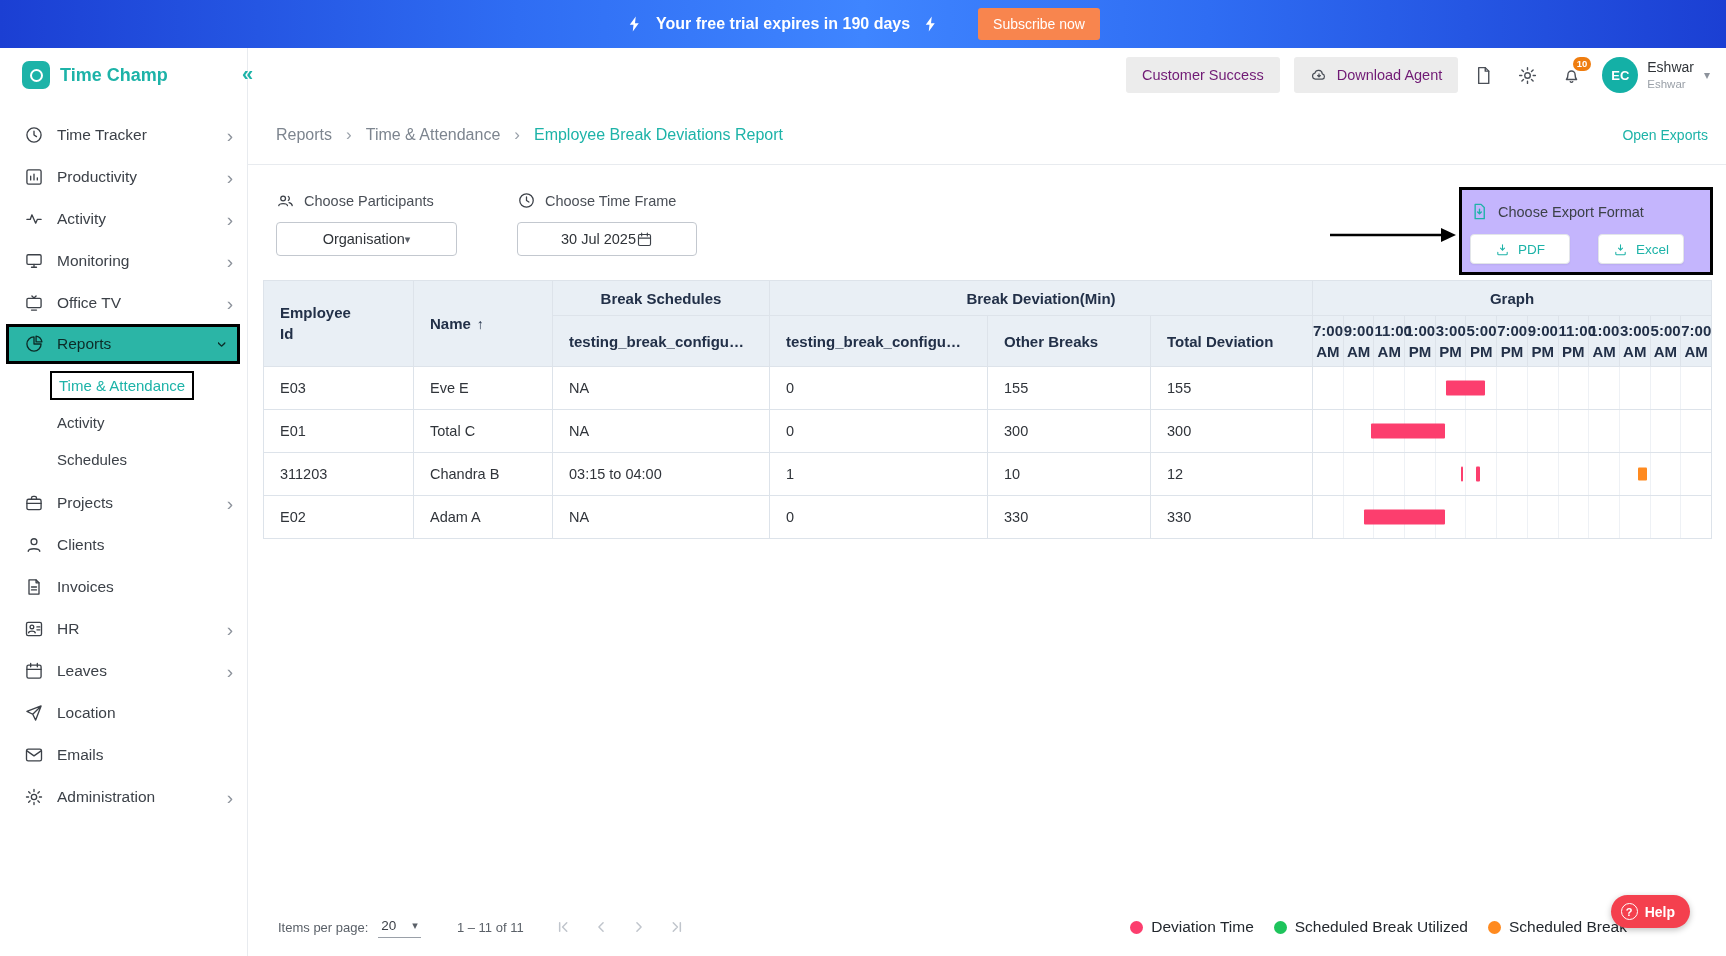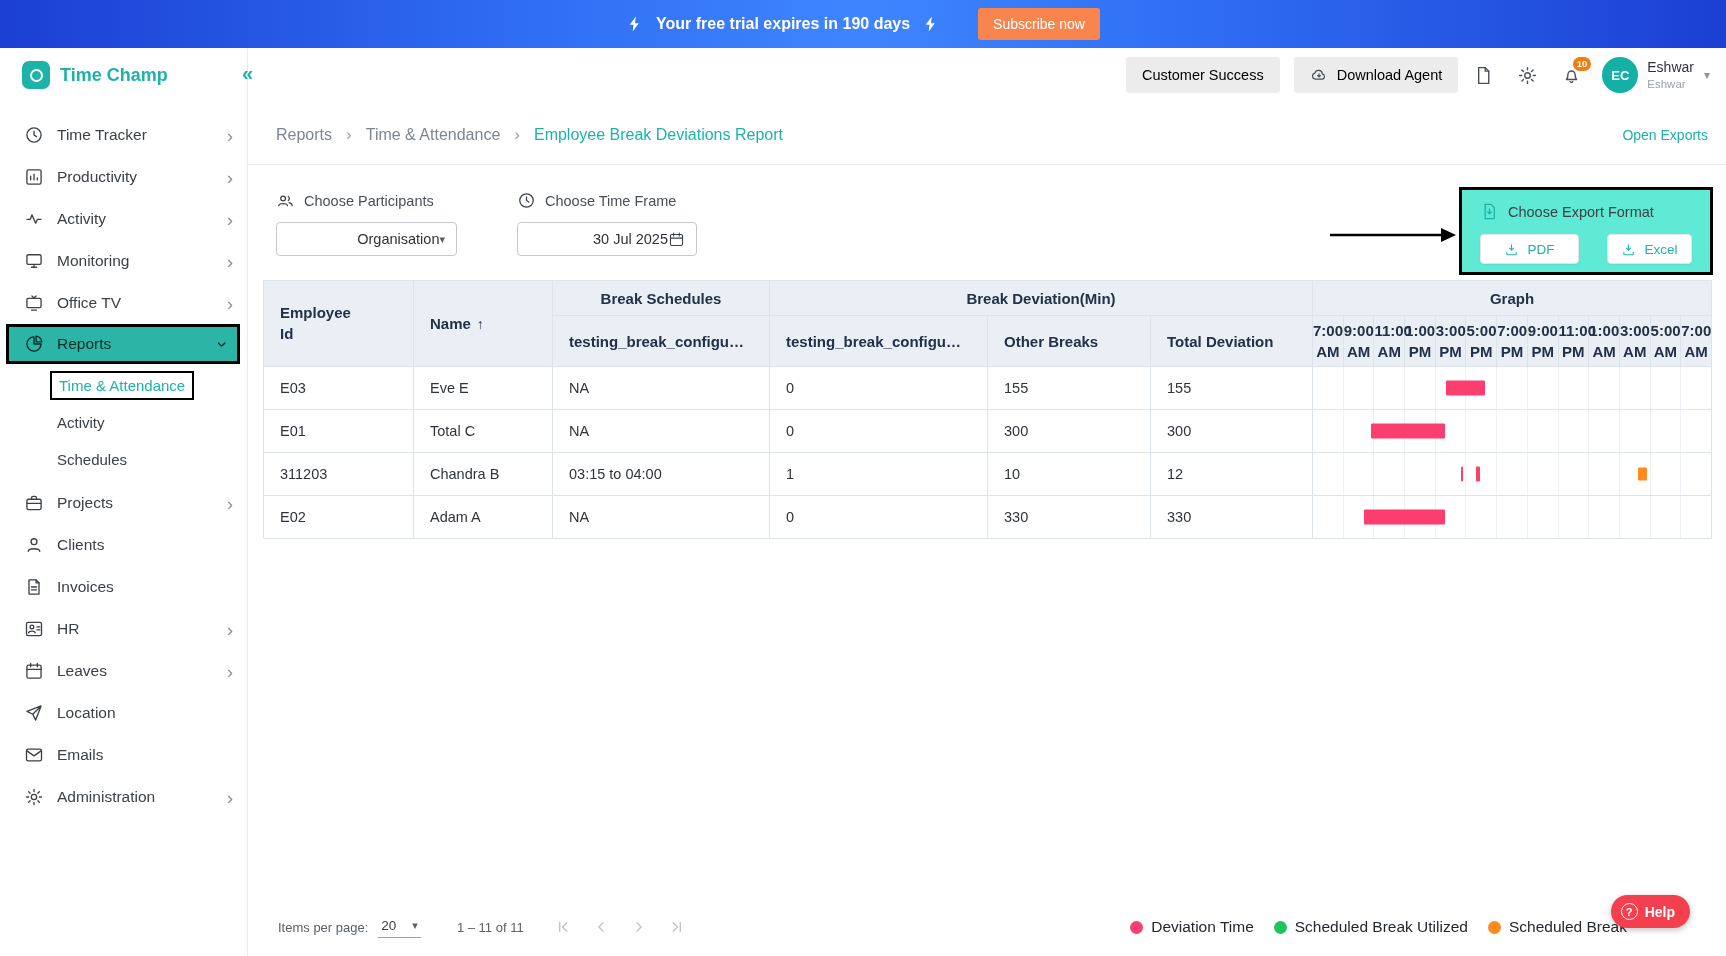--- a/index.html
+++ b/index.html
@@ -42,21 +42,21 @@
   .submenu { padding:3px 0 4px; }
   .submenu-item { height:37px; display:flex; align-items:center; padding-left:57px;
     font-size:15px; color:#3c4148; cursor:pointer; }
   .submenu-item.active { padding-left:50px; }
   .submenu-box { border:2.5px solid #000; padding:4px 7px; color:#1db3a8; font-weight:500; }
 
   
   .topbar { position:absolute; top:44px; left:248px; right:0; height:62px; background:#fff;
     display:flex; align-items:center; justify-content:flex-end; padding-right:16px; }
   .topbar-btn { background:#ececec; border:none; border-radius:3px; height:36px; padding:6px 16px;
-    font-size:14.5px; color:#000000; display:flex; align-items:center; gap:9px; cursor:pointer;
+    font-size:14.5px; color:#701a75; display:flex; align-items:center; gap:9px; cursor:pointer;
     font-family:inherit; margin-left:14px; }
   .topbar-btn .stroke-ic { stroke:#4b5058; }
   .icon-btn { width:38px; height:38px; display:flex; align-items:center; justify-content:center;
     background:none; border:none; cursor:pointer; position:relative; margin-left:6px; }
   .icon-btn svg { width:21px; height:21px; }
   .icon-btn .stroke-ic { stroke:#4b5058; }
   .nbadge { position:absolute; top:1px; right:-1px; background:#ef7d10; color:#fff;
     font-size:9.5px; font-weight:700; border-radius:8px; padding:2px 4px; line-height:1; }
   .user-wrap { display:flex; align-items:center; margin-left:12px; cursor:pointer; }
   .avatar { width:36px; height:36px; border-radius:50%; background:#14b0a6; color:#fff;
@@ -72,29 +72,29 @@
   .crumb { font-size:16px; color:#7d858f; cursor:pointer; }
   .crumb.active { color:#1db3a8; }
   .crumb-sep { margin:0 14px; color:#9aa1aa; font-size:17px; }
   .open-exports { margin-left:auto; color:#1db3a8; font-size:14px; cursor:pointer; }
   .divider { height:1px; background:#e8ebef; }
 
   .filters { display:flex; gap:60px; padding:26px 0 0 28px; }
   .filter-label { display:flex; align-items:center; gap:9px; font-size:14.5px; color:#4a4f57; }
   .filter-label svg { width:19px; height:19px; }
   .select-box, .date-box { margin-top:12px; height:34px; border:1px solid #c3c8cf; border-radius:4px;
-    display:flex; align-items:center; justify-content:flex-end; padding:0 11px;
+    display:flex; align-items:center; justify-content:center; padding:0 11px;
     font-size:14.5px; color:#2f3338; cursor:pointer; }
   .select-box { width:181px; }
   .date-box { width:180px; }
   .sel-caret { color:#5a6068; font-size:11px; }
   .date-box svg { width:17px; height:17px; }
 
   .export-panel { position:absolute; top:81px; right:13px; width:254px; height:88px;
-    border:3px solid #000; background:#5eead4; padding:12px 18px; }
+    border:3px solid #000; background:#c4b5fd; padding:12px 8px; }
   .export-title { display:flex; align-items:center; gap:9px; font-size:14.5px; color:#3c4148; }
   .export-title svg { width:19px; height:19px; }
   .teal-ic { fill:none; stroke:#1db3a8; stroke-width:1.7; stroke-linecap:round; stroke-linejoin:round; }
   .export-buttons { display:flex; gap:28px; margin-top:13px; }
   .export-btn { display:flex; align-items:center; justify-content:center; gap:8px; height:30px;
     border:1px solid #e2e5e9; background:#fff; border-radius:4px; font-size:13.5px; color:#1db3a8;
     cursor:pointer; font-family:inherit; box-shadow:0 1px 2px rgba(0,0,0,.06); }
   .export-btn svg { width:15px; height:15px; }
   .export-btn.pdf { width:100px; }
   .export-btn.excel { width:86px; }

